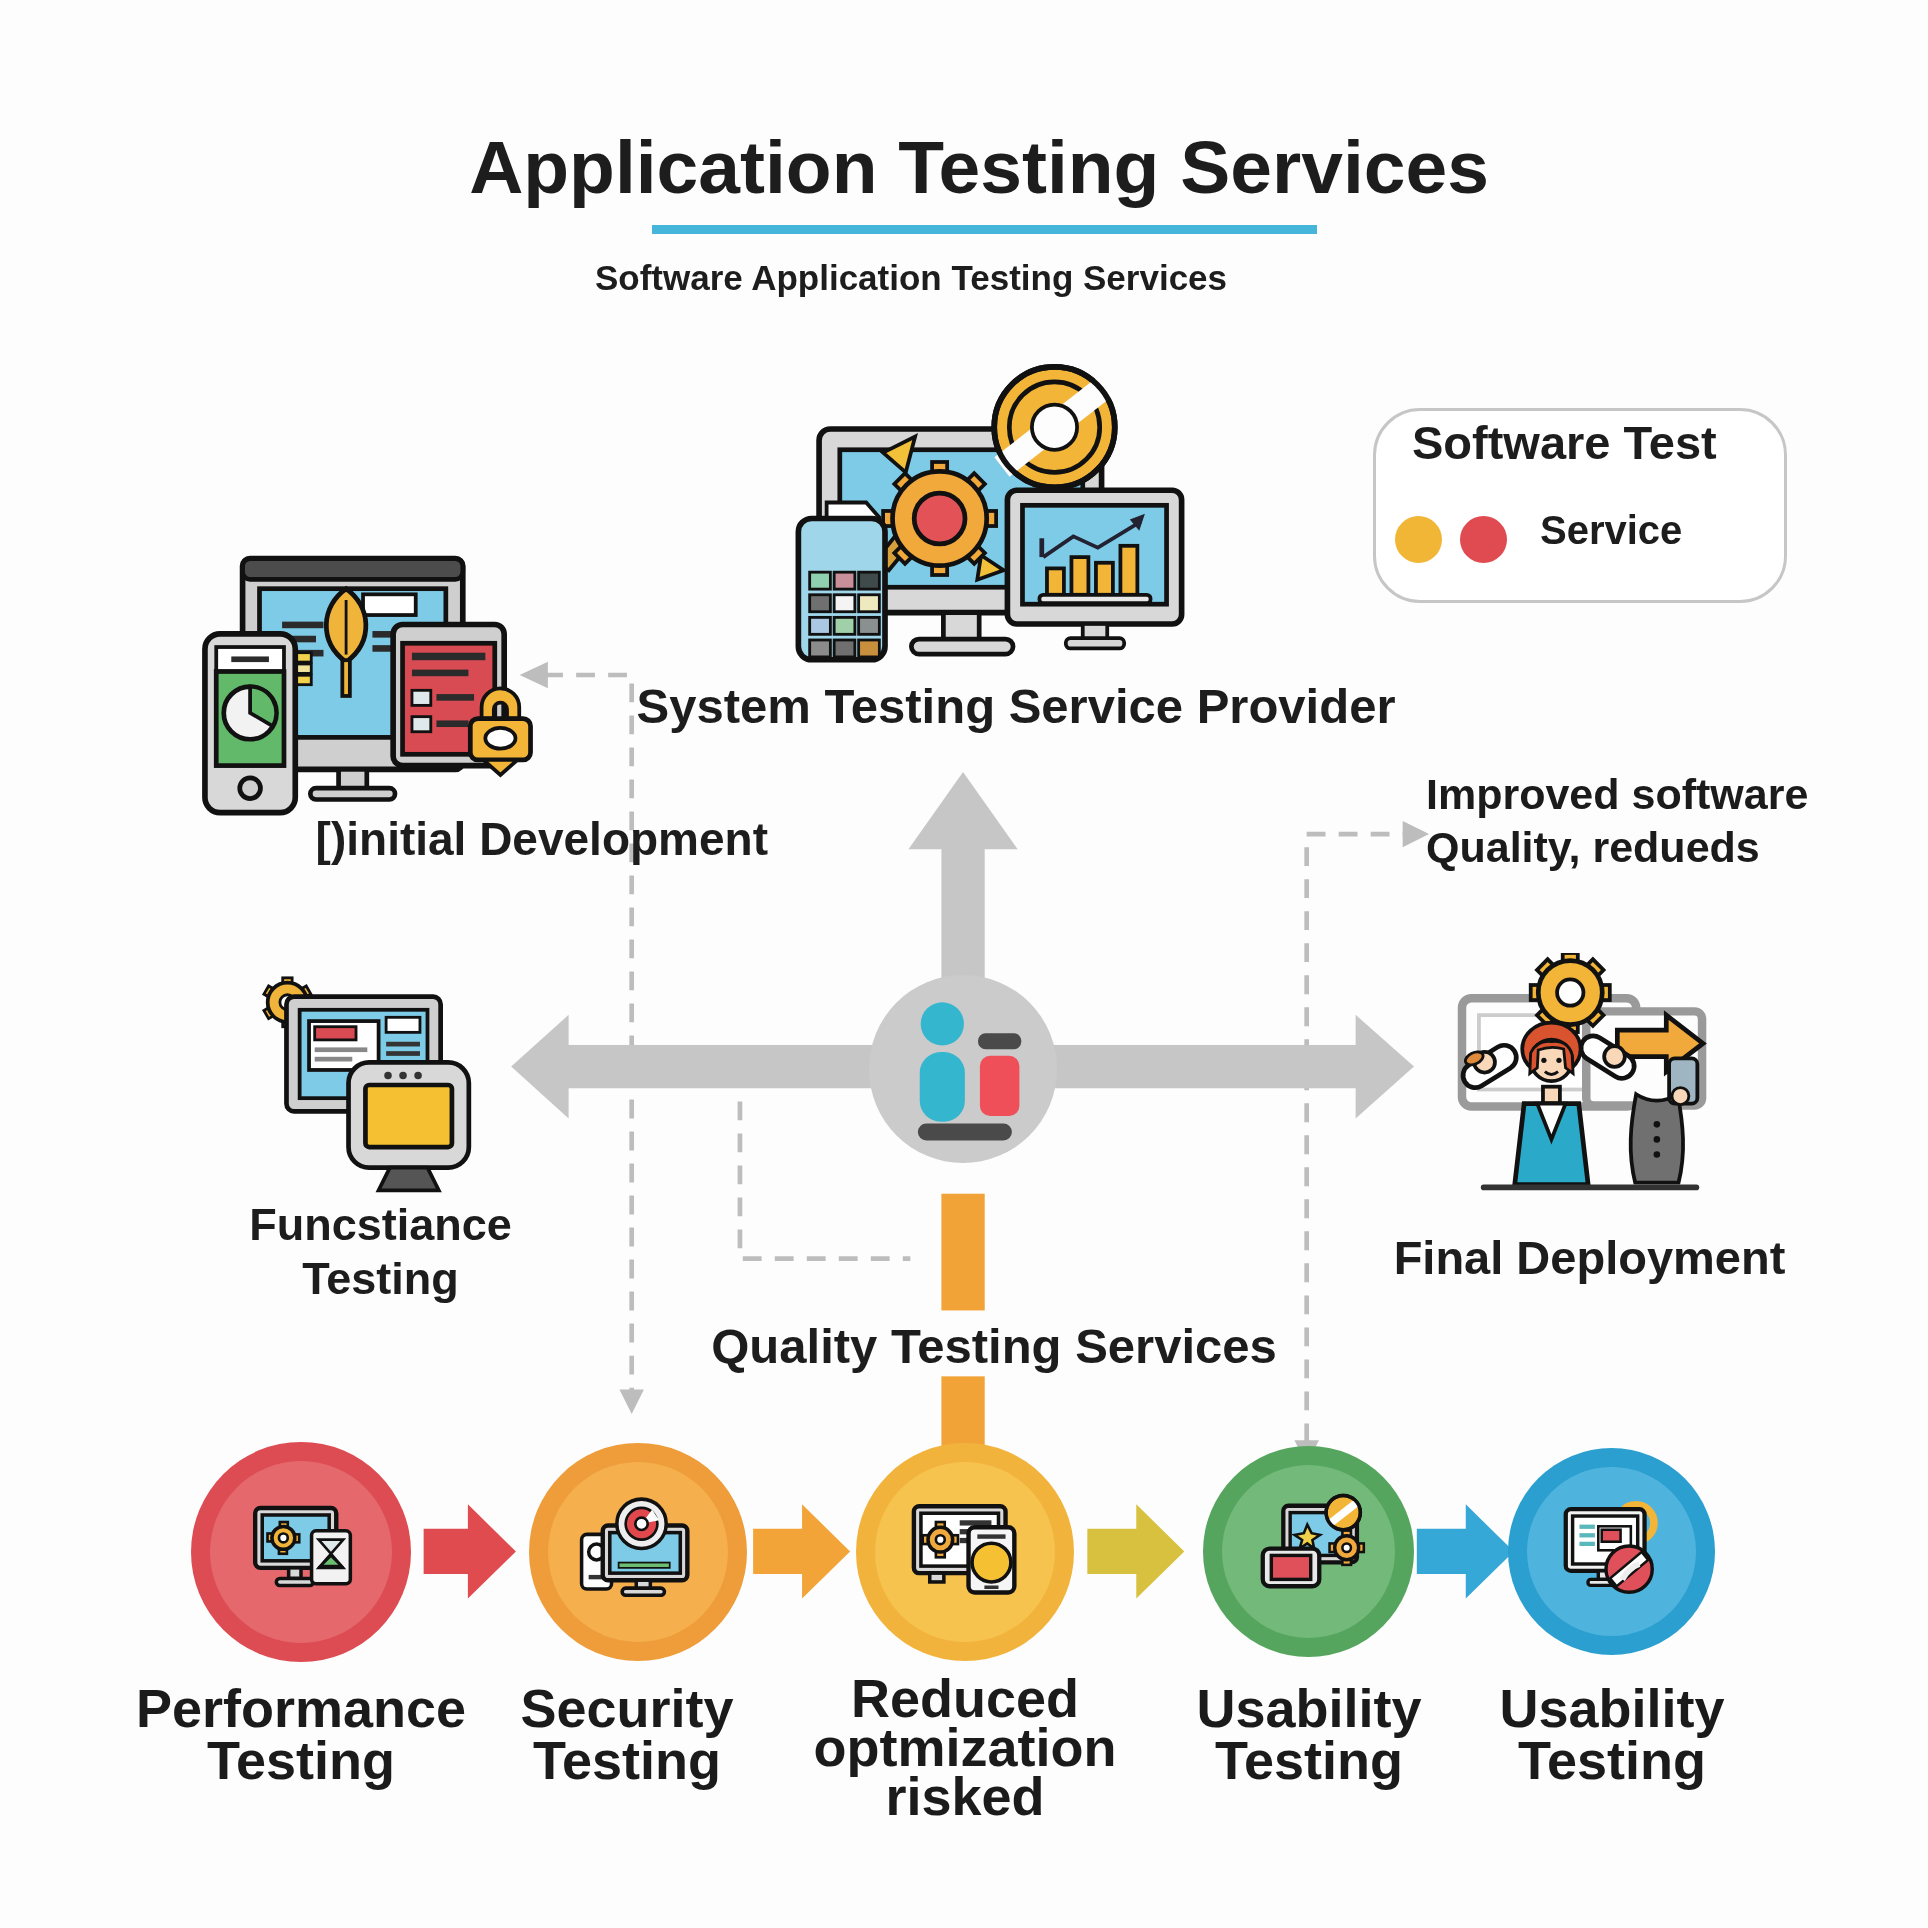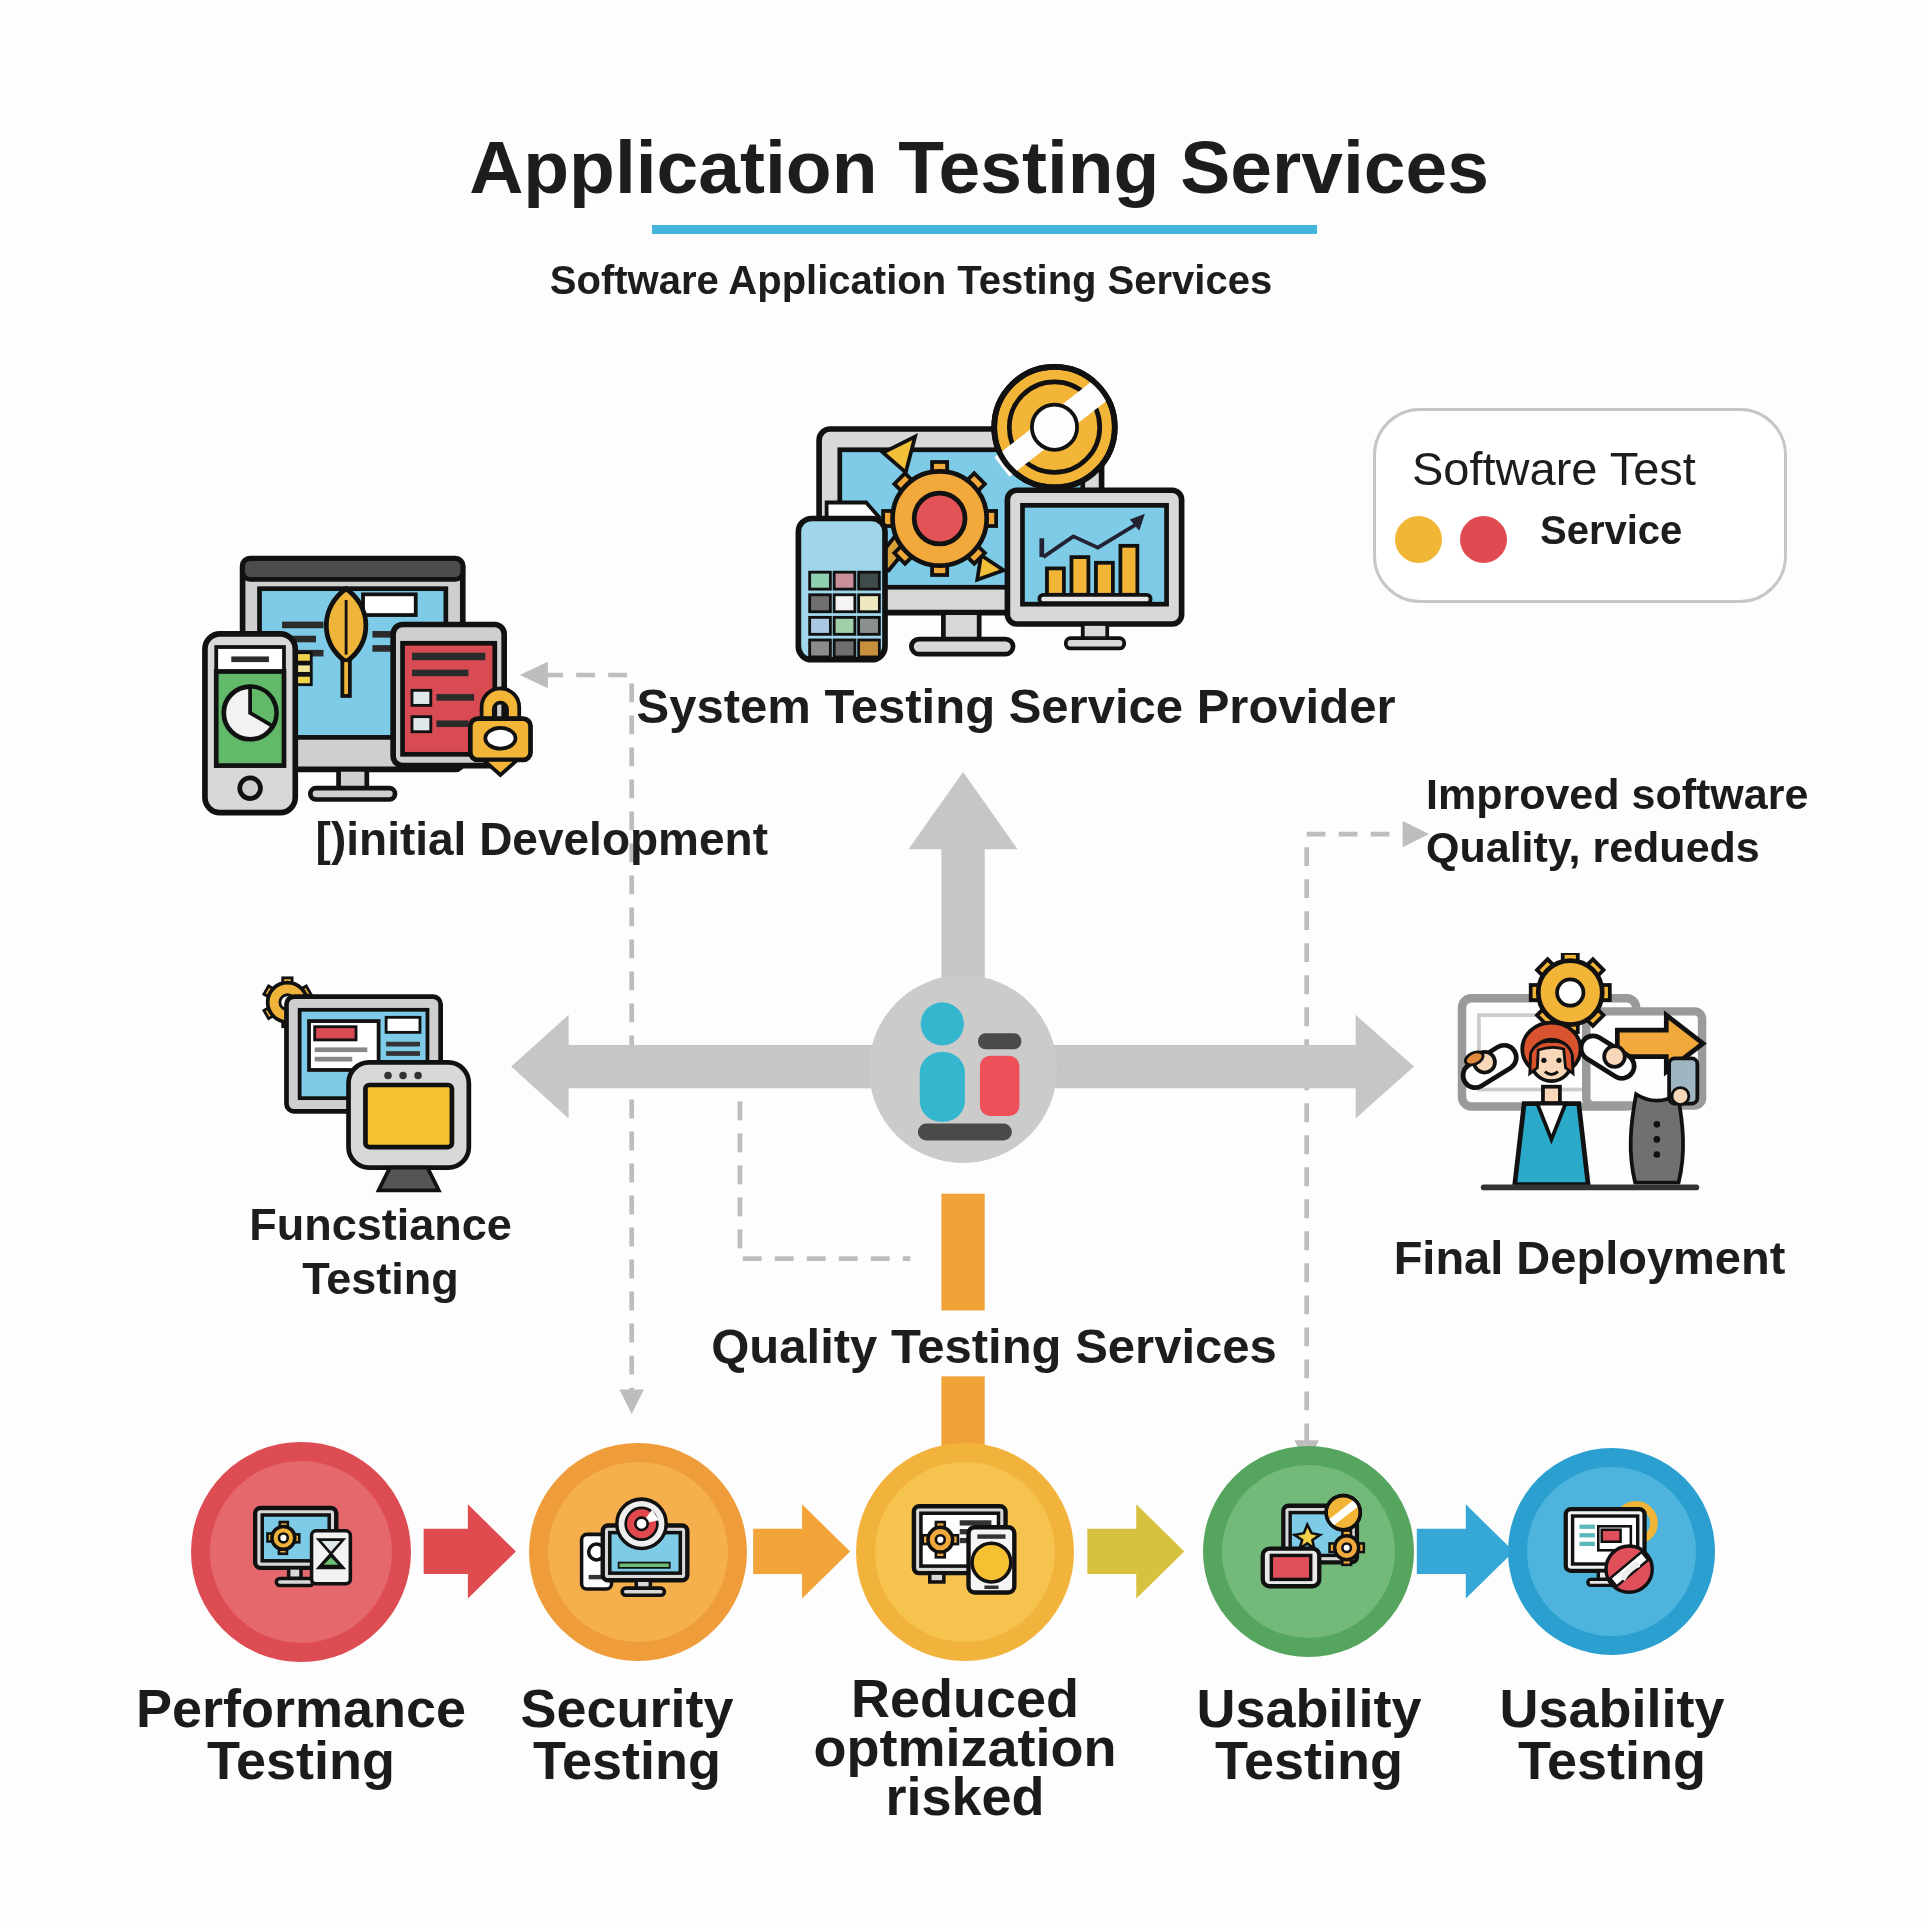--- a/index.html
+++ b/index.html
@@ -1,29 +1,29 @@
 <!DOCTYPE html>
 <html style="font-size:15px"><head>
 <meta charset="utf-8">
 <style>
   html,body{margin:0;padding:0;background:#ffffff;font-family:"Liberation Sans",sans-serif;color:#1b1b1b;}
   #canvas{position:relative;width:1928px;height:1928px;background:#fdfdfd;overflow:hidden;}
   .abs{position:absolute;}
   .lbl{position:absolute;text-align:center;font-weight:600;color:#1d1d1d;margin-left:15px;}
   .title{left:0;width:1928px;top:124px;font-size:75px;font-weight:700;letter-spacing:0;}
   .underline{left:652px;top:225px;width:665px;height:8.5px;background:#45B6D9;}
-  .subtitle{left:0;width:1792px;top:258px;font-size:40px;font-weight:600;}
+  .subtitle{left:0;width:1792px;top:258px;font-size:35px;font-weight:600;}
   .top-node-label{left:530px;width:942px;top:678px;font-size:49px;}
   .left-top-label{left:0px;width:753px;top:812px;font-size:46px;text-align:right;}
   .left-mid-label{left:83px;width:565px;top:1198px;font-size:45px;line-height:54px;}
   .right-node-label{left:1292px;width:565px;top:1230px;font-size:47px;}
   .flow-label{left:508px;width:942px;top:1318px;font-size:49px;}
   .benefit{left:1426px;top:768px;width:490px;text-align:left;font-size:43px;font-weight:600;line-height:53px;}
   .badge{left:1373px;top:408px;width:414px;height:195px;background:#fff;border:3.8px solid #c6c6c6;border-radius:47px;box-sizing:border-box;}
-  .badge-line1{left:1397px;top:441px;width:395px;text-align:left;font-size:47px;font-weight:400;}
+  .badge-line1{left:1397px;top:415px;width:395px;text-align:left;font-size:47px;font-weight:700;}
   .badge-line2{left:1525px;top:508px;width:282px;text-align:left;font-size:40px;font-weight:700;}
   .dot{position:absolute;border-radius:50%;width:47px;height:47px;top:516px;}
   .dot-yellow{left:1395px;background:#F2B636;}
   .dot-red{left:1460px;background:#DF4B50;}
   .hub{left:869px;top:975px;width:188px;height:188px;border-radius:50%;background:#cbcbcb;}
   .pcircle{position:absolute;border-radius:50%;}
   .pcircle .inner{position:absolute;left:19px;top:19px;right:19px;bottom:19px;border-radius:50%;}
   .pcircle svg{position:absolute;left:50%;top:50%;transform:translate(-50%,-50%);}
   .c1{left:191px;top:1442px;width:220px;height:220px;background:#DC4C52;}
   .c1 .inner{background:#E5686C;}

